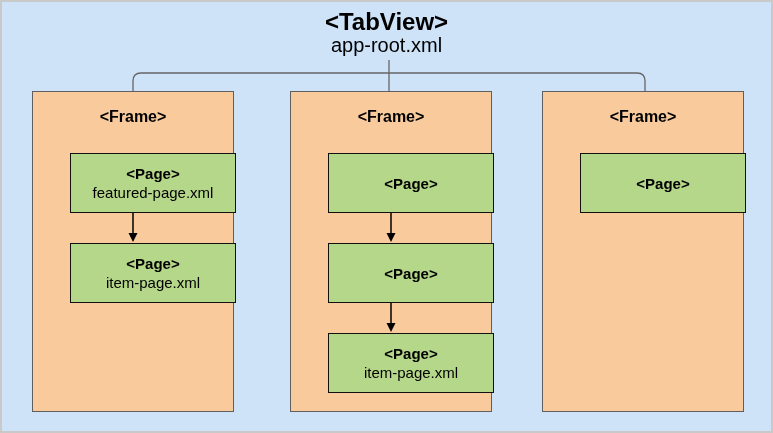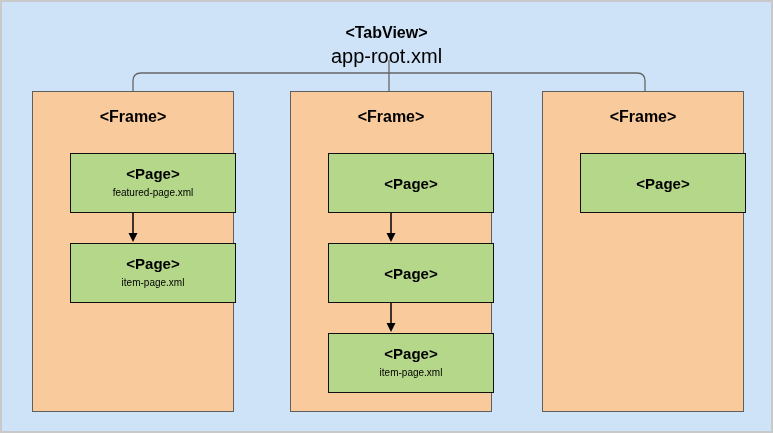--- a/index.html
+++ b/index.html
@@ -15,22 +15,22 @@
     color: #000;
     overflow: hidden;
   }
 
   .header {
     position: absolute;
     top: 0; left: 0; right: 0;
     text-align: center;
   }
   .header .title {
-    padding-top: 18px;
-    font-size: 16px;
+    padding-top: 7px;
+    font-size: 24px;
     font-weight: bold;
     line-height: 26px;
   }
   .header .subtitle {
     font-size: 20px;
     line-height: 20px;
   }
 
   .connector {
     position: absolute;
@@ -73,21 +73,21 @@
     justify-content: center;
     text-align: center;
     margin-left: 40px;
   }
   .page-tag {
     font-size: 15px;
     font-weight: bold;
     line-height: 19px;
   }
   .page-file {
-    font-size: 10px;
+    font-size: 15px;
     line-height: 19px;
   }
 
   .arrow {
     height: 30px;
     width: 14px;
     display: flex;
     align-items: flex-start;
     justify-content: center;
   }

